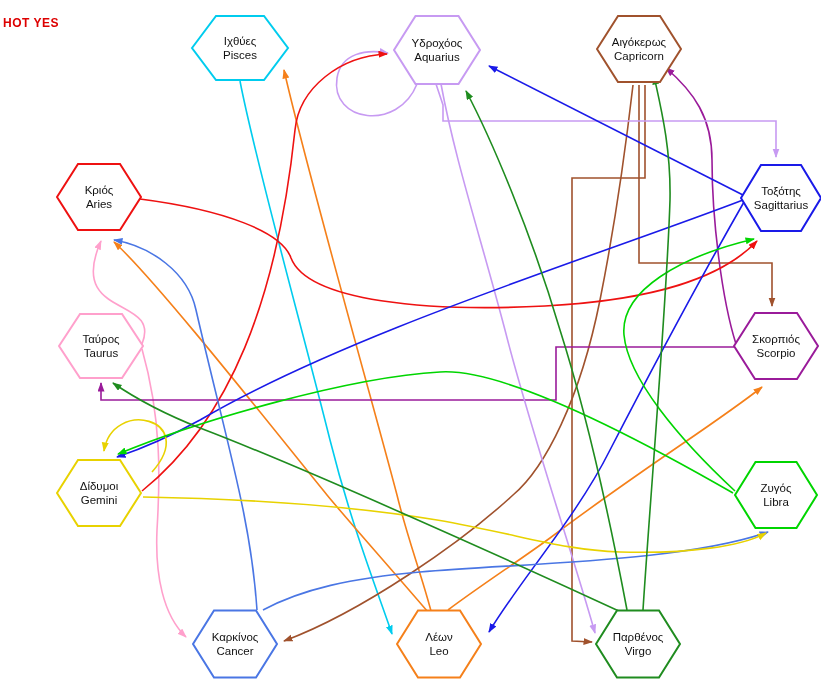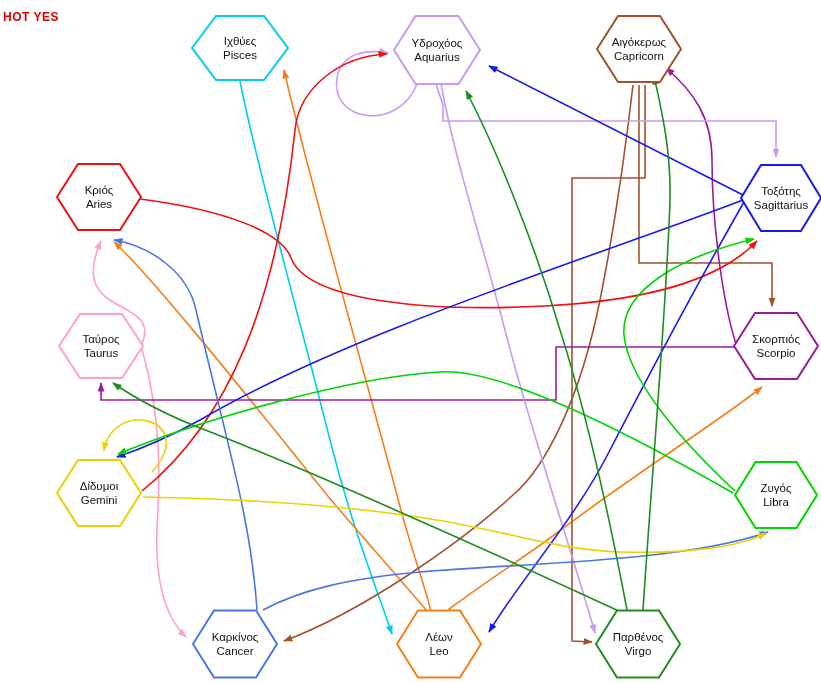--- a/index.html
+++ b/index.html
@@ -4,21 +4,21 @@
 <style>
   html,body{margin:0;padding:0;background:#ffffff;}
   #canvas{
     position:relative;
     width:821px;height:683px;
     background:#ffffff;
     font-family:"Liberation Sans", sans-serif;
     overflow:hidden;
   }
   #graph-title{
-    position:absolute;top:10px;left:3px;
+    position:absolute;top:16px;left:3px;
     font-size:12px;font-weight:bold;letter-spacing:0.5px;
     font-family:"Liberation Sans", sans-serif;
   }
   svg{position:absolute;top:0;left:0;}
   .edge{fill:none;stroke-width:1.6px;}
   .hex{stroke-width:2px;fill:#ffffff;}
   .node-label{
     font-family:"Liberation Sans", sans-serif;
     font-size:11.5px;fill:#111111;text-anchor:middle;
   }

